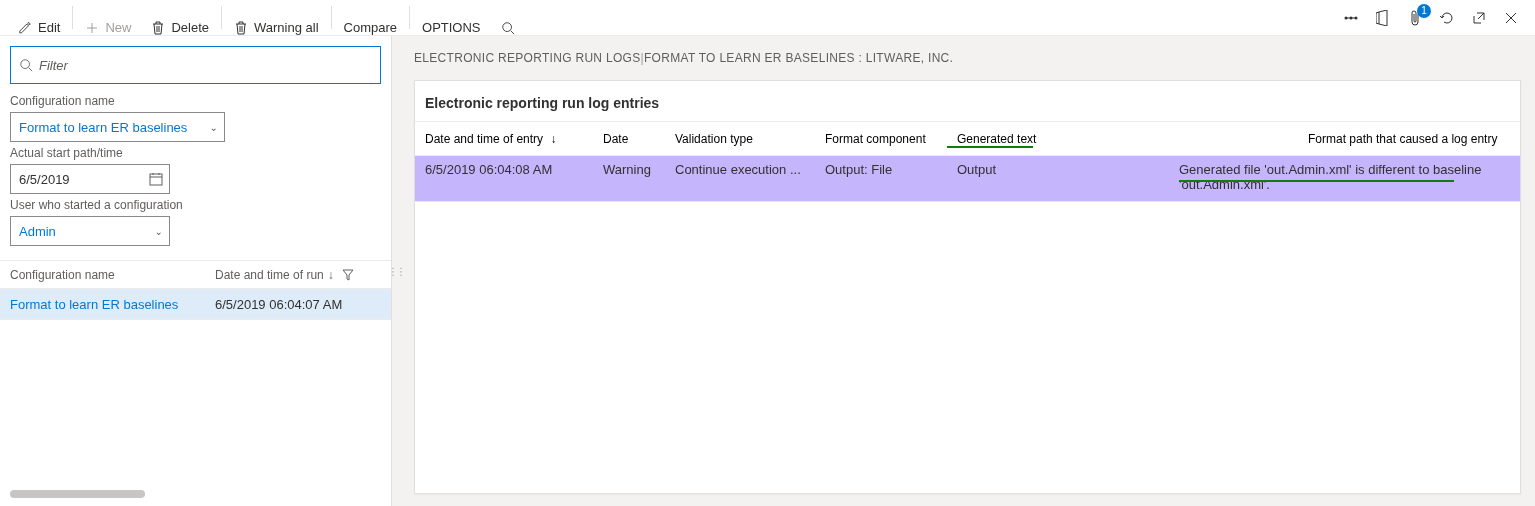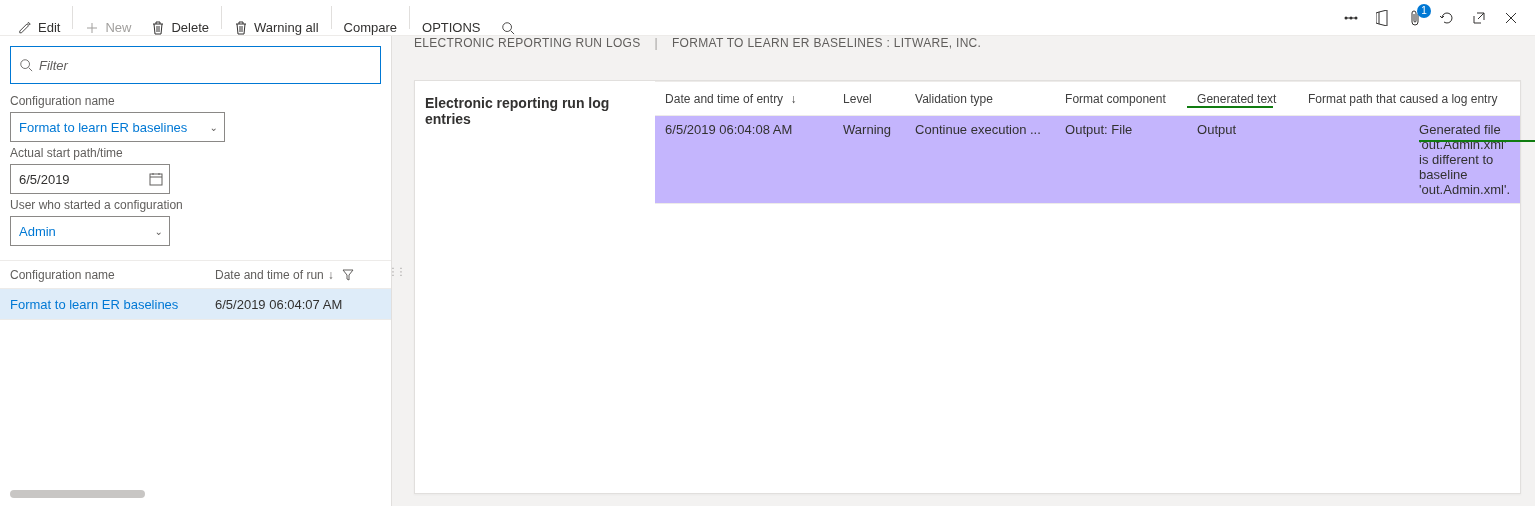--- a/index.html
+++ b/index.html
@@ -106,41 +106,41 @@
     flex:1; display:flex; flex-direction:column;
     padding: 0 0 0 0;
     position:relative;
   }
   .drag-handle {
     position:absolute; left:-4px; top: 50%;
     color:#a19f9d; font-size:10px; letter-spacing:-2px;
     transform: translateY(-50%);
   }
   .breadcrumb {
-    height:44px; display:flex; 
-    padding-left:22px; gap:14px;
+    height:44px; display:flex; align-items:center;
+    padding-left:22px; 
     font-size:12px; color:#605e5c; letter-spacing:0.3px;
   }
   .bc-item { text-transform: uppercase; }
   .bc-sep { color:#a19f9d; }
 
   .card {
     background:#fff; margin:0 14px 12px 22px;
     border:1px solid #e1dfdd;
-    flex:1; display:flex; flex-direction:row;
+    flex:1; display:flex; flex-direction:column;
     box-shadow: 0 1px 2px rgba(0,0,0,0.04);
   }
   .card-title {
     font-weight:600; font-size:14px;
     padding:14px 10px 10px 10px;
   }
   .main-grid { flex:1; display:flex; flex-direction:column; border-top:1px solid #edebe9;}
   .mg-head {
     display:flex; align-items:center; height:34px;
-    font-size:12px; color:#404040;
+    font-size:12px; color:#000000;
     border-bottom:1px solid #edebe9;
   }
   .mg-head .col { padding:0 10px; }
   .c-date { width:178px; }
   .c-level { width:72px; }
   .c-valtype { width:150px; }
   .c-format { width:132px; }
   .c-path { width:222px; }
   .c-gen { flex:1; position:relative;}
   .c-gen .underline { position:absolute; left:0; bottom:-2px; width:86px; height:2px; background:#107c10; }
@@ -318,21 +318,21 @@
     </div>
 
     <div class="card">
       <div class="card-title">Electronic reporting run log entries</div>
       <div class="main-grid">
         <div class="mg-head">
           <div class="col c-date">
             <span>Date and time of entry</span>
             <span style="margin-left:4px">↓</span>
           </div>
-          <div class="col c-level">Level</div>
+          <div class="col c-level">Date</div>
           <div class="col c-valtype">Validation type</div>
           <div class="col c-format">Format component</div>
           <div class="col c-gen">
             <span>Generated text</span>
             <span class="underline"></span>
           </div>
           <div class="col c-path">Format path that caused a log entry</div>
         </div>
         <div class="mg-row">
           <div class="col c-date">6/5/2019 06:04:08 AM</div>

